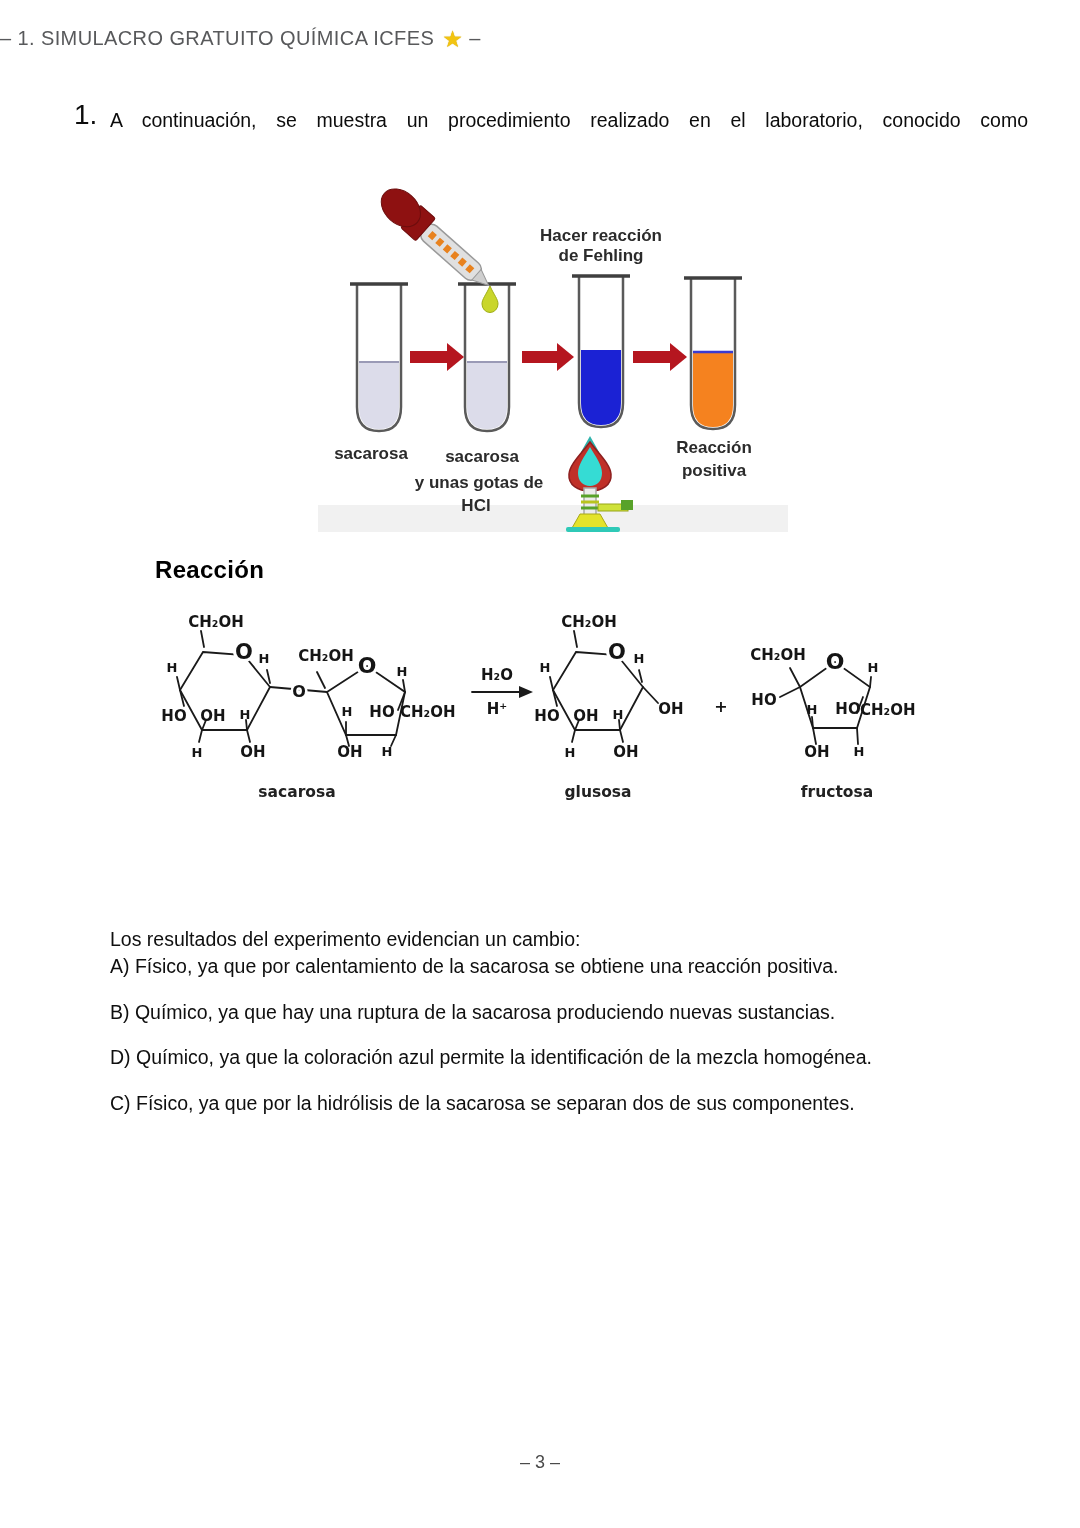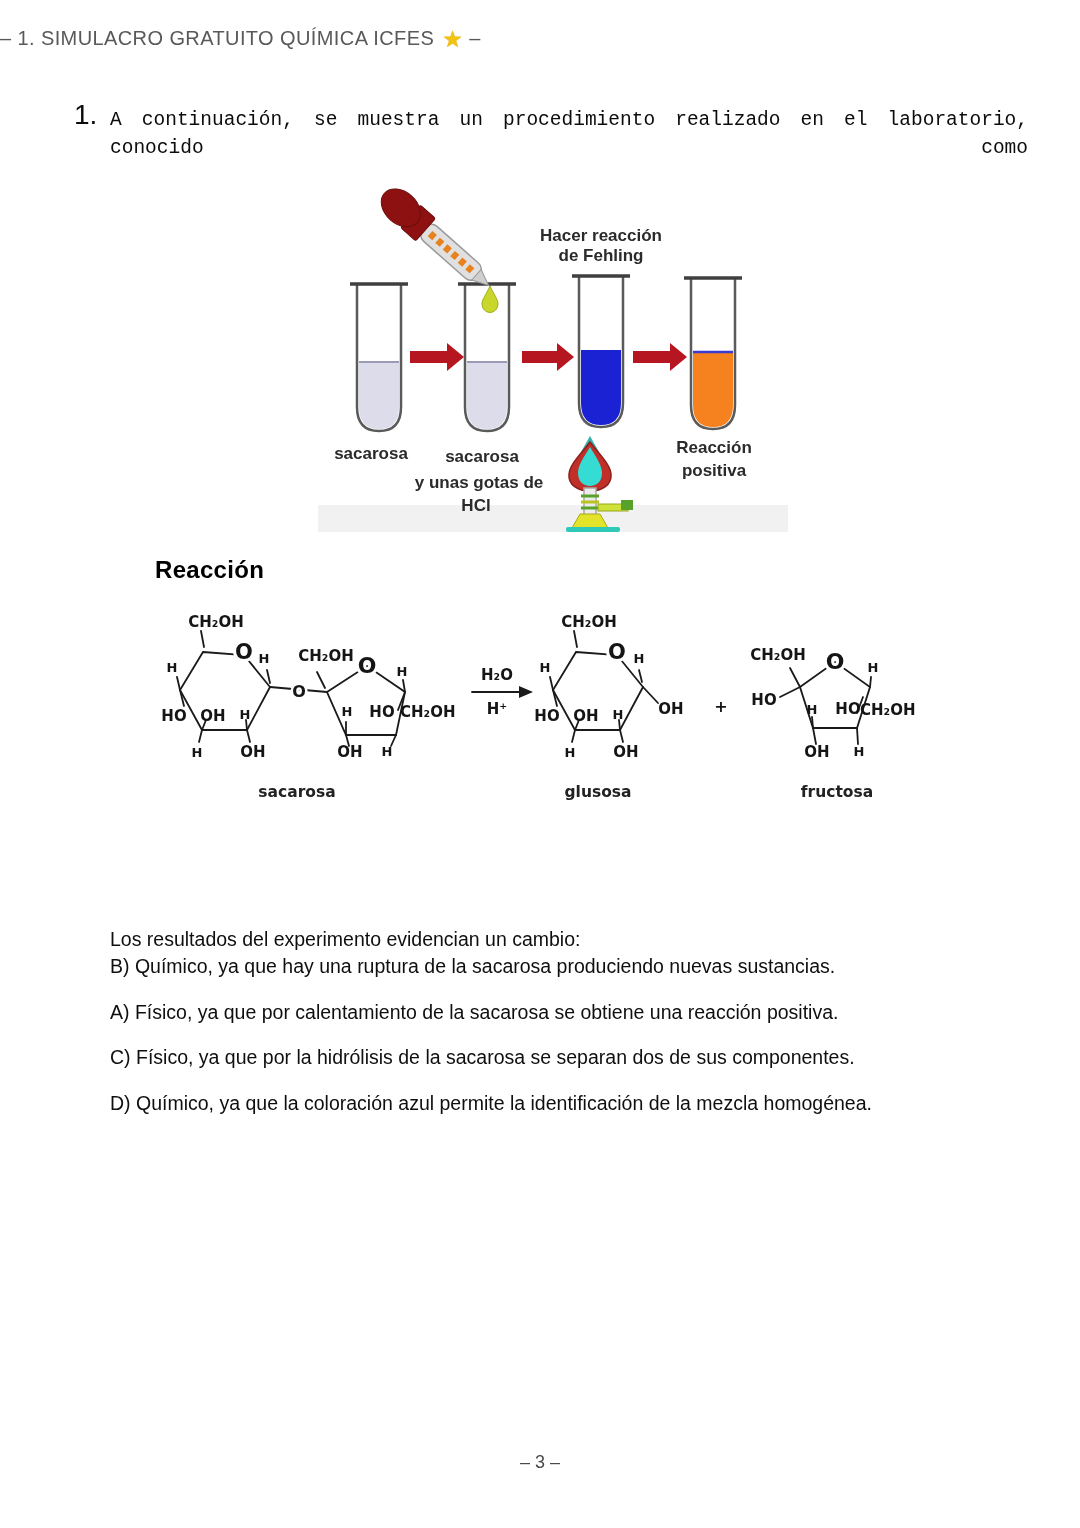--- a/index.html
+++ b/index.html
@@ -11,21 +11,21 @@
   svg { overflow:visible; display:block; }
 
   
   .header { top:26px; left:0; width:1080px; text-align:left; color:#58595b;
             font-size:20px; letter-spacing:0.4px; }
   .header .star { color:#f2c411; font-size:23px; vertical-align:-2px; margin:0 6px 0 8px;
                   text-shadow:0 0 1px #c79a00; }
 
   
   .qnum { left:74px; top:99px; font-size:28px; color:#0c0c0c; }
-  .qtext { left:110px; top:107px; width:918px; font-size:19.5px; line-height:27.5px; color:#0c0c0c;font-family:Liberation Mono, monospace; }
+  .qtext { left:110px; top:107px; width:918px; font-size:19.5px; line-height:27.5px; color:#0c0c0c; }
   .qtext .l1 { display:block; text-align:justify; text-align-last:justify; }
   .qtext .l2 { display:block; }
 
   
   text.lab { font:700 17px "Liberation Sans", sans-serif; fill:#2b2b2b; text-anchor:middle; }
 
   
   .rxn-head { left:155px; top:556px; font-family:"Liberation Sans",sans-serif;
               font-weight:900; font-size:24px; color:#000; letter-spacing:0.3px; }
 
@@ -233,19 +233,19 @@
     <text class="a15 astart" x="710" y="115">CH₂OH</text>
     <text class="a15" x="667" y="157">OH</text>
     <text class="a13" x="709" y="156">H</text>
     <text class="molname" x="687" y="197">fructosa</text>
   </g>
 </svg>
 
 <div class="abs intro">Los resultados del experimento evidencian un cambio:</div>
 
 <div class="abs options">
+  <div class="opt">A) Físico, ya que por calentamiento de la sacarosa se obtiene una reacción positiva.</div>
   <div class="opt">B) Químico, ya que hay una ruptura de la sacarosa produciendo nuevas sustancias.</div>
-  <div class="opt">A) Físico, ya que por calentamiento de la sacarosa se obtiene una reacción positiva.</div>
+  <div class="opt">D) Químico, ya que la coloración azul permite la identificación de la mezcla homogénea.</div>
   <div class="opt">C) Físico, ya que por la hidrólisis de la sacarosa se separan dos de sus componentes.</div>
-  <div class="opt">D) Químico, ya que la coloración azul permite la identificación de la mezcla homogénea.</div>
 </div>
 
 <div class="abs footer">– 3 –</div>
 
 </body></html>

